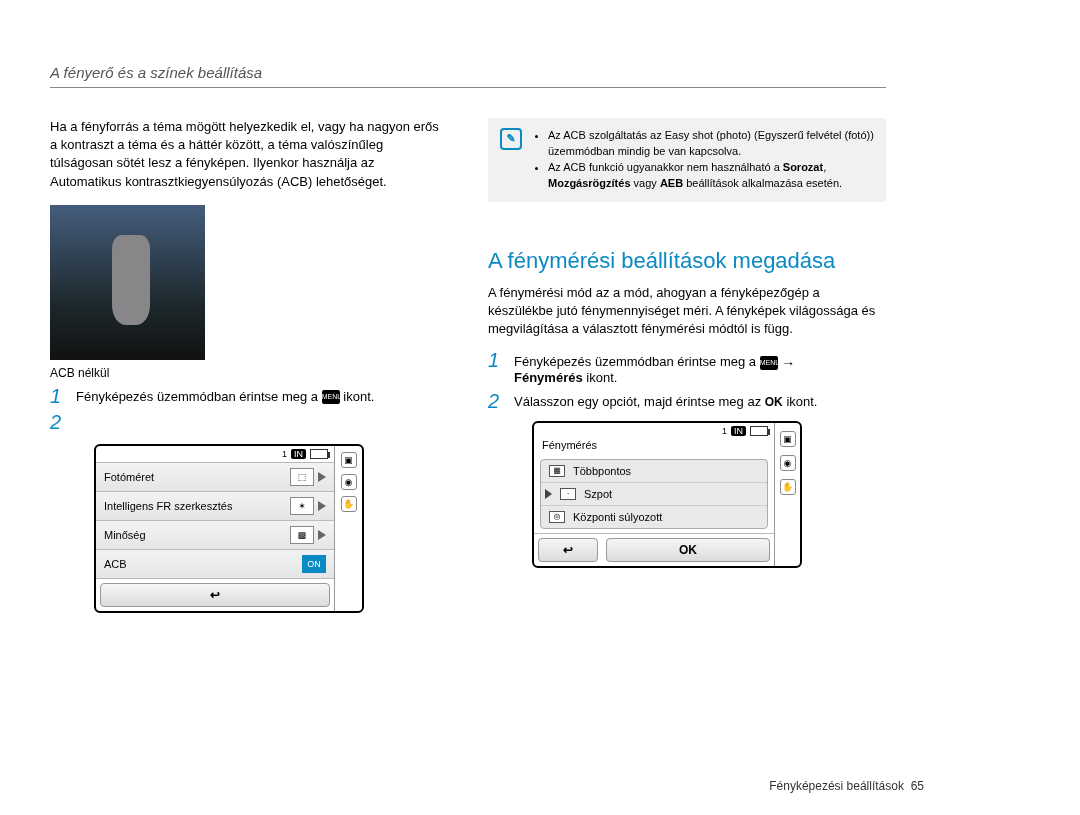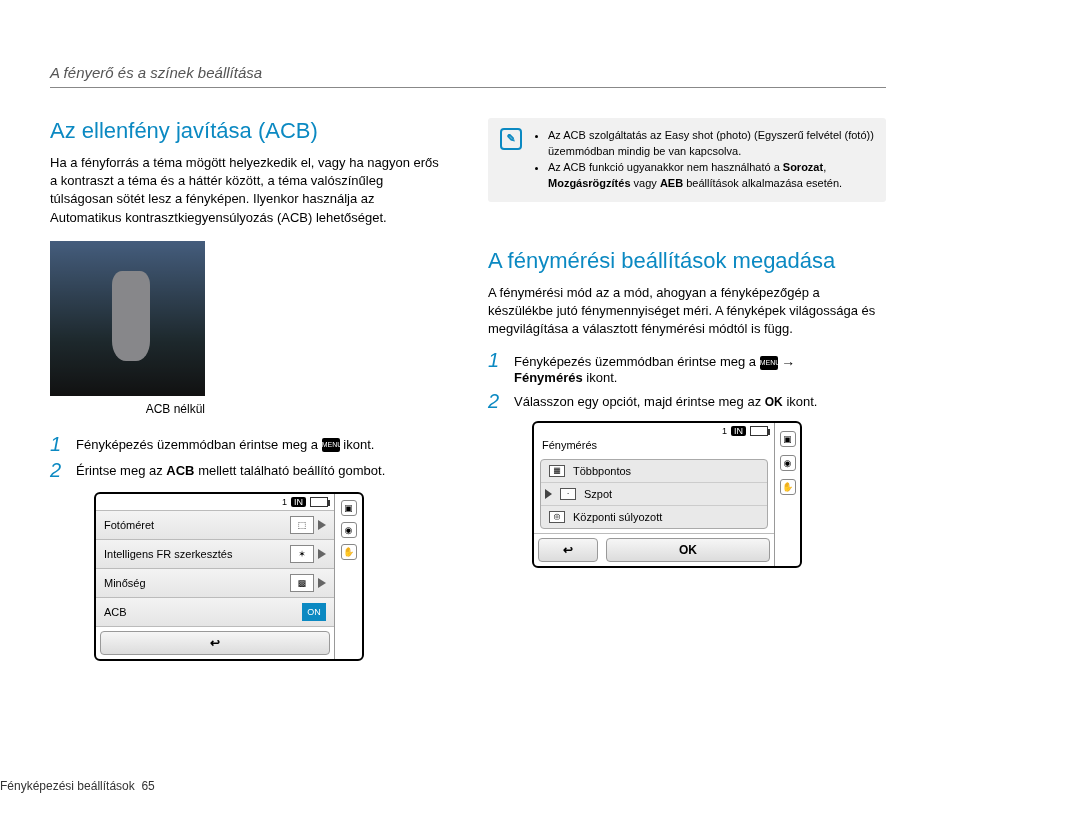--- a/index.html
+++ b/index.html
@@ -3,21 +3,21 @@
 <meta charset="utf-8">
 <style>
   * { box-sizing: border-box; margin: 0; padding: 0; }
   body { font-family: Arial, Helvetica, sans-serif; background: #fff; color:#000; }
   .page { width: 932px; height: 815px; padding: 64px 46px 30px 50px; position: relative; }
   .topline { font-style: italic; font-size: 15px; color:#555; border-bottom:1px solid #888; padding-bottom:6px; margin-bottom: 30px; }
   .cols { display:flex; gap:40px; }
   .col { flex:1; }
   h2 { color:#0b89c2; font-weight:400; font-size:22px; margin-bottom:10px; }
   p.body { font-size:13px; line-height:1.4; margin-bottom:12px; }
-  .photopair { display:flex; gap:24px; margin:14px 0 18px 0;text-align:right; }
+  .photopair { display:flex; gap:24px; margin:14px 0 6px 0; }
   .ph { width:155px; }
   .phimg { width:155px; height:155px; background:linear-gradient(180deg,#6a8fc0 0%, #2d3e44 65%, #1b1b1b 100%); position:relative; }
   .dress { position:absolute; left:40%; top:30px; width:38px; height:90px; background:#cfd0d4; border-radius:10px 10px 14px 14px/14px 14px 20px 20px; }
   .phimg.dark::after { content:""; position:absolute; inset:0; background:rgba(0,0,0,.35); }
   .caption { font-size:12px; margin-top:6px; }
   .step { display:flex; gap:10px; font-size:13px; margin:6px 0; align-items:flex-start; }
   .step .num { color:#0b89c2; font-style:italic; font-size:20px; line-height:1; width:16px; flex:none; }
   .step .txt { padding-top:3px; }
   .micon { display:inline-block; width:18px; height:14px; background:#000; color:#fff; font-size:7px; line-height:14px; text-align:center; vertical-align:middle; border-radius:2px; }
   .ok { font-weight:bold; font-size:12px; }
@@ -41,36 +41,35 @@
   .sel-title { padding:0 8px 4px 8px; font-size:11px; }
   .sel-list { margin:4px 6px; border:1px solid #aaa; border-radius:4px; background:#e9e9e9; }
   .sel-item { display:flex; align-items:center; gap:8px; padding:5px 8px; border-top:1px solid #ccc; }
   .sel-item:first-child { border-top:none; }
   .sel-item.sel-active::before { content:""; width:0; height:0; border-left:7px solid #444; border-top:5px solid transparent; border-bottom:5px solid transparent; margin-left:-4px; }
   .sel-ico { width:16px; height:12px; border:1px solid #555; display:inline-flex; align-items:center; justify-content:center; font-size:8px; background:#fff; }
   .sel-side { width:26px; border-left:1px solid #999; display:flex; flex-direction:column; align-items:center; gap:8px; padding:8px 0; }
   .sel-body { display:flex; }
   .sel-left { flex:1; }
   .sel-foot { display:flex; border-top:1px solid #bbb; }
-  .footer { position:absolute; bottom:22px; left:0; right:0; text-align:left; font-size:12px; color:#333; }
+  .footer { position:absolute; bottom:22px; left:0; right:8px; text-align:right; font-size:12px; color:#333; }
   b { font-weight:bold;margin-top:28px; }
   .arrow { font-size:14px; }
   .batt { width:18px; height:10px; border:1px solid #333; position:relative; display:inline-block; }
   .batt::after { content:""; position:absolute; right:-3px; top:2px; width:2px; height:6px; background:#333; }
 </style>
 </head>
 <body>
 
 <div class="page">
   <div class="topline">A fényerő és a színek beállítása</div>
 
   <div class="cols">
 
     <div class="col">
-      <h2>Az ellenfény javítása (ACB)</h2>
       <p class="body">Ha a fényforrás a téma mögött helyezkedik el, vagy ha nagyon erős a kontraszt a téma és a háttér között, a téma valószínűleg túlságosan sötét lesz a fényképen. Ilyenkor használja az Automatikus kontrasztkiegyensúlyozás (ACB) lehetőséget.</p>
 
       <div class="photopair">
         <div class="ph">
           <div class="phimg dark">
               <div class="dress"></div>
             </div>
           <div class="caption">ACB nélkül</div>
         </div>
       </div>
@@ -79,25 +78,20 @@
         <div class="num">1</div>
         <div class="txt">
           <span>Fényképezés üzemmódban érintse meg a </span>
           <span class="micon">MENU</span>
           <span> ikont.</span>
         </div>
       </div>
 
       <div class="step">
         <div class="num">2</div>
-        <div class="txt">
-          <span>Érintse meg az </span>
-          <b>ACB</b>
-          <span> mellett található beállító gombot.</span>
-        </div>
       </div>
 
       <div class="cam-screen">
         <div class="cs-body">
           <div class="cs-main">
             <div class="cs-head">
               <span>1</span>
               <span style="background:#000;color:#fff;padding:0 3px;border-radius:2px;">IN</span>
               <span class="batt"></span>
             </div>

